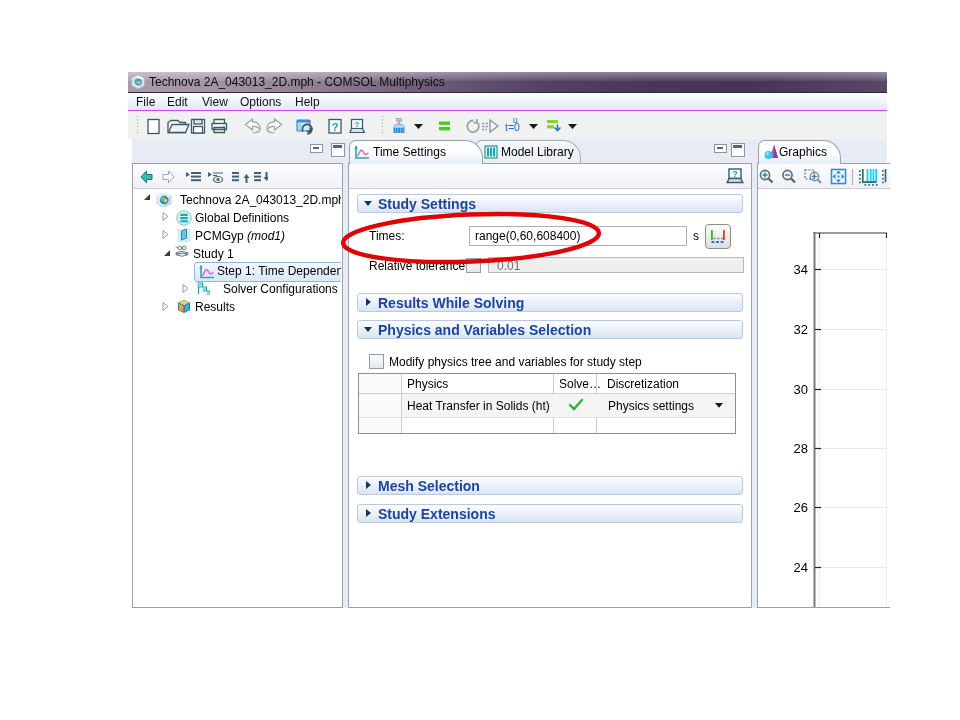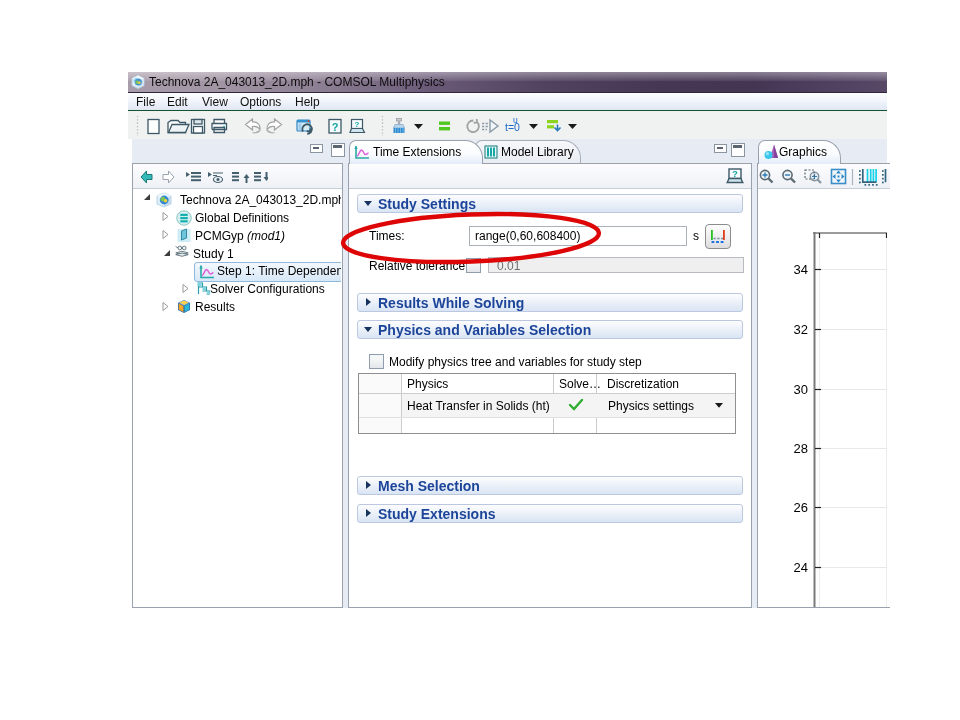--- a/index.html
+++ b/index.html
@@ -1,17 +1,17 @@
 <!DOCTYPE html>
 <html><head><meta charset="utf-8">
 <style>
 html,body{margin:0;padding:0}
 body{width:960px;height:720px;background:#ffffff;font-family:"Liberation Sans",sans-serif;position:relative;overflow:hidden;-webkit-font-smoothing:antialiased}
 .abs{position:absolute}
-#win{left:128px;top:72px;width:759px;height:536px;background:#14532d}
+#win{left:128px;top:72px;width:759px;height:536px;background:#d946ef}
 
 #title{left:0;top:0;width:759px;height:20px;background:linear-gradient(90deg,#a99caa 0%,#a194a3 12%,#8d7f93 25%,#6a5a78 40%,#51425f 55%,#463854 70%,#443553 82%,#4f4060 92%,#574866 100%)}
 #title .glass{left:0;top:0;width:759px;height:9px;background:linear-gradient(180deg,rgba(255,255,255,.38),rgba(255,255,255,.07))}
 #titleline{left:0;top:20px;width:759px;height:1px;background:#30263f}
 #title .txt{left:21px;top:0;height:20px;line-height:21px;font-size:12px;color:#0c0c0c;white-space:nowrap}
 
 #menubar{left:0;top:21px;width:759px;height:17px;background:linear-gradient(180deg,#fcfdfe 0%,#f2f5fb 45%,#dfe6f4 100%)}
 #menubar span{position:absolute;top:0;height:18px;line-height:19px;font-size:12px;color:#111}
 
 #toolbar{left:0;top:39px;width:759px;height:28px;background:#f0f1f1}
@@ -150,21 +150,21 @@
           <rect x="6" y="2.5" width="2" height="9" fill="#18a8a8"></rect>
           <rect x="9" y="2.5" width="2" height="9" fill="#18a8a8"></rect>
         </svg>
       </div>
       <div class="abs tab" style="left:1px;top:1px;width:132px">
         <svg class="abs" style="left:4px;top:4px" width="16" height="15" viewBox="0 0 16 15">
           <path d="M2 1 v12 h13" stroke="#2ba8a8" stroke-width="1.6" fill="none"></path>
           <path d="M2 1 l-1.8 3 h3.6 z" fill="#2ba8a8"></path>
           <path d="M3 11 c2 0 2.5-6 4.5-6 s2 4.5 4 4.5 2-1.5 3-1.5" stroke="#e060e0" stroke-width="1.6" fill="none"></path>
         </svg>
-        <div class="lbl" style="left:23px">Time Extensions</div>
+        <div class="lbl" style="left:23px">Time Settings</div>
       </div>
       <div class="abs mm" style="left:366px;top:5px;width:11px;height:7px">
           <div class="abs" style="left:2px;top:2px;width:6px;height:2px;background:#5a6470"></div>
         </div>
       <div class="abs mm" style="left:383px;top:4px;width:12px;height:12px">
           <div class="abs" style="left:1px;top:1px;width:9px;height:3px;background:#5a6470"></div>
         </div>
       <div class="abs panel-body" style="left:0;top:24px;width:402px;height:443px">
         <div class="abs ptool" style="left:0;top:0;width:402px;height:24px"></div>
       </div>
@@ -249,21 +249,21 @@
         <g stroke="#2a9ba8" stroke-width="1.2" fill="none">
           <path d="M2 2 v11"></path>
             <path d="M2 2 h4 v4 h-4"></path>
             <path d="M6 6 h4 v4 h-4"></path>
             <path d="M10 10 h3 v3 h-3"></path>
         </g>
         <rect x="1" y="1" width="4" height="4" fill="#7fd4dc"></rect>
         <rect x="6" y="6" width="3.4" height="3.4" fill="#7fd4dc"></rect>
         <rect x="10.5" y="10.5" width="3" height="3" fill="#7fd4dc"></rect>
       </svg>
-      <div class="trow" style="left:77px;top:92px">Solver Configurations</div>
+      <div class="trow" style="left:90px;top:92px">Solver Configurations</div>
 
       <svg class="abs" style="left:29px;top:114px" width="7" height="10" viewBox="0 0 7 10">
           <polygon points="1,0.5 6,4.5 1,8.5" fill="#ffffff" stroke="#9a9a9a" stroke-width="1"></polygon>
         </svg>
       <svg class="abs ticon" style="left:43px;top:110px" width="16" height="16" viewBox="0 0 16 16">
         <polygon points="2,5 8,2 14,5 14,12 8,15 2,12" fill="#2e6da4"></polygon>
         <polygon points="2,5 8,2 14,5 8,8" fill="#5b9bd5"></polygon>
         <polygon points="2.8,5.6 7.4,8.2 7.4,13.9 2.8,11.4" fill="#f6a623"></polygon>
         <polygon points="8.6,8.2 13.2,5.6 13.2,11.4 8.6,13.9" fill="#28b8d8"></polygon>
         <polygon points="3.5,4.6 8,2.4 12.5,4.6 8,6.9" fill="#ffd34e"></polygon>

